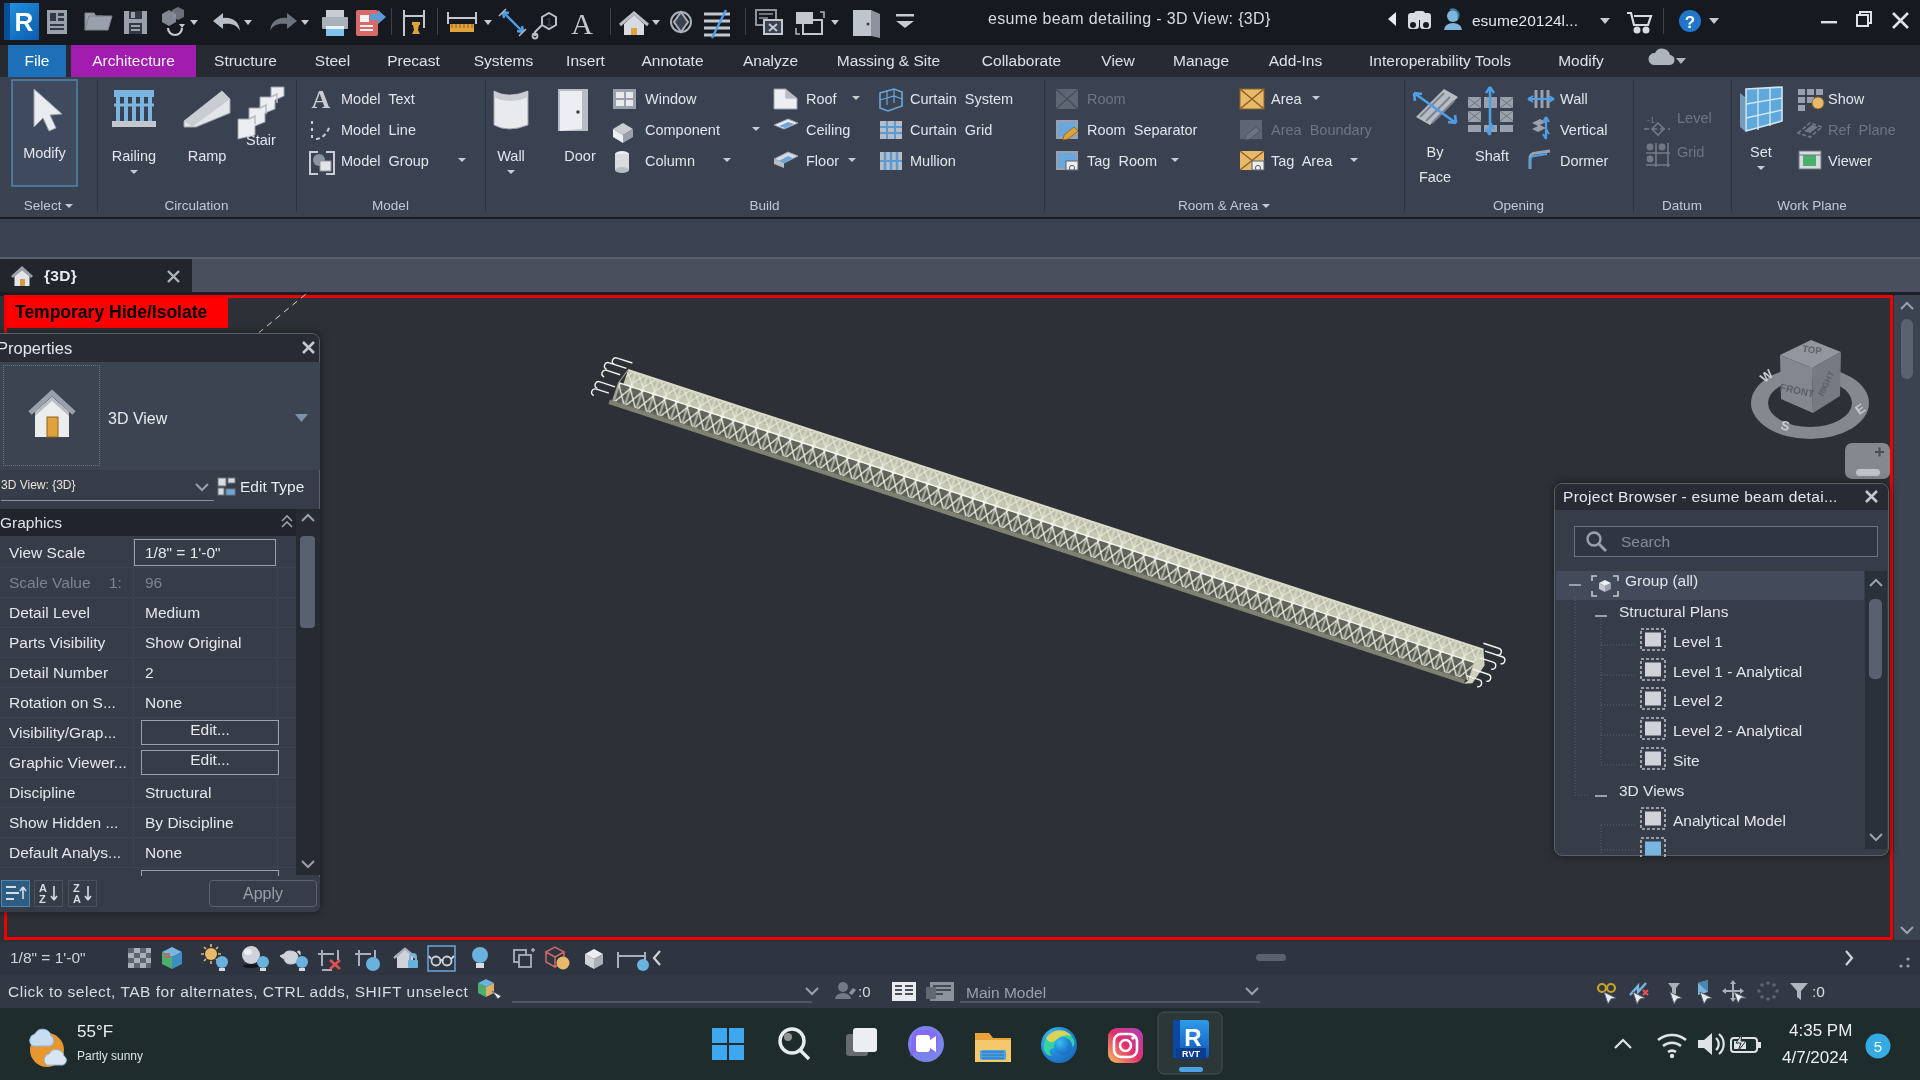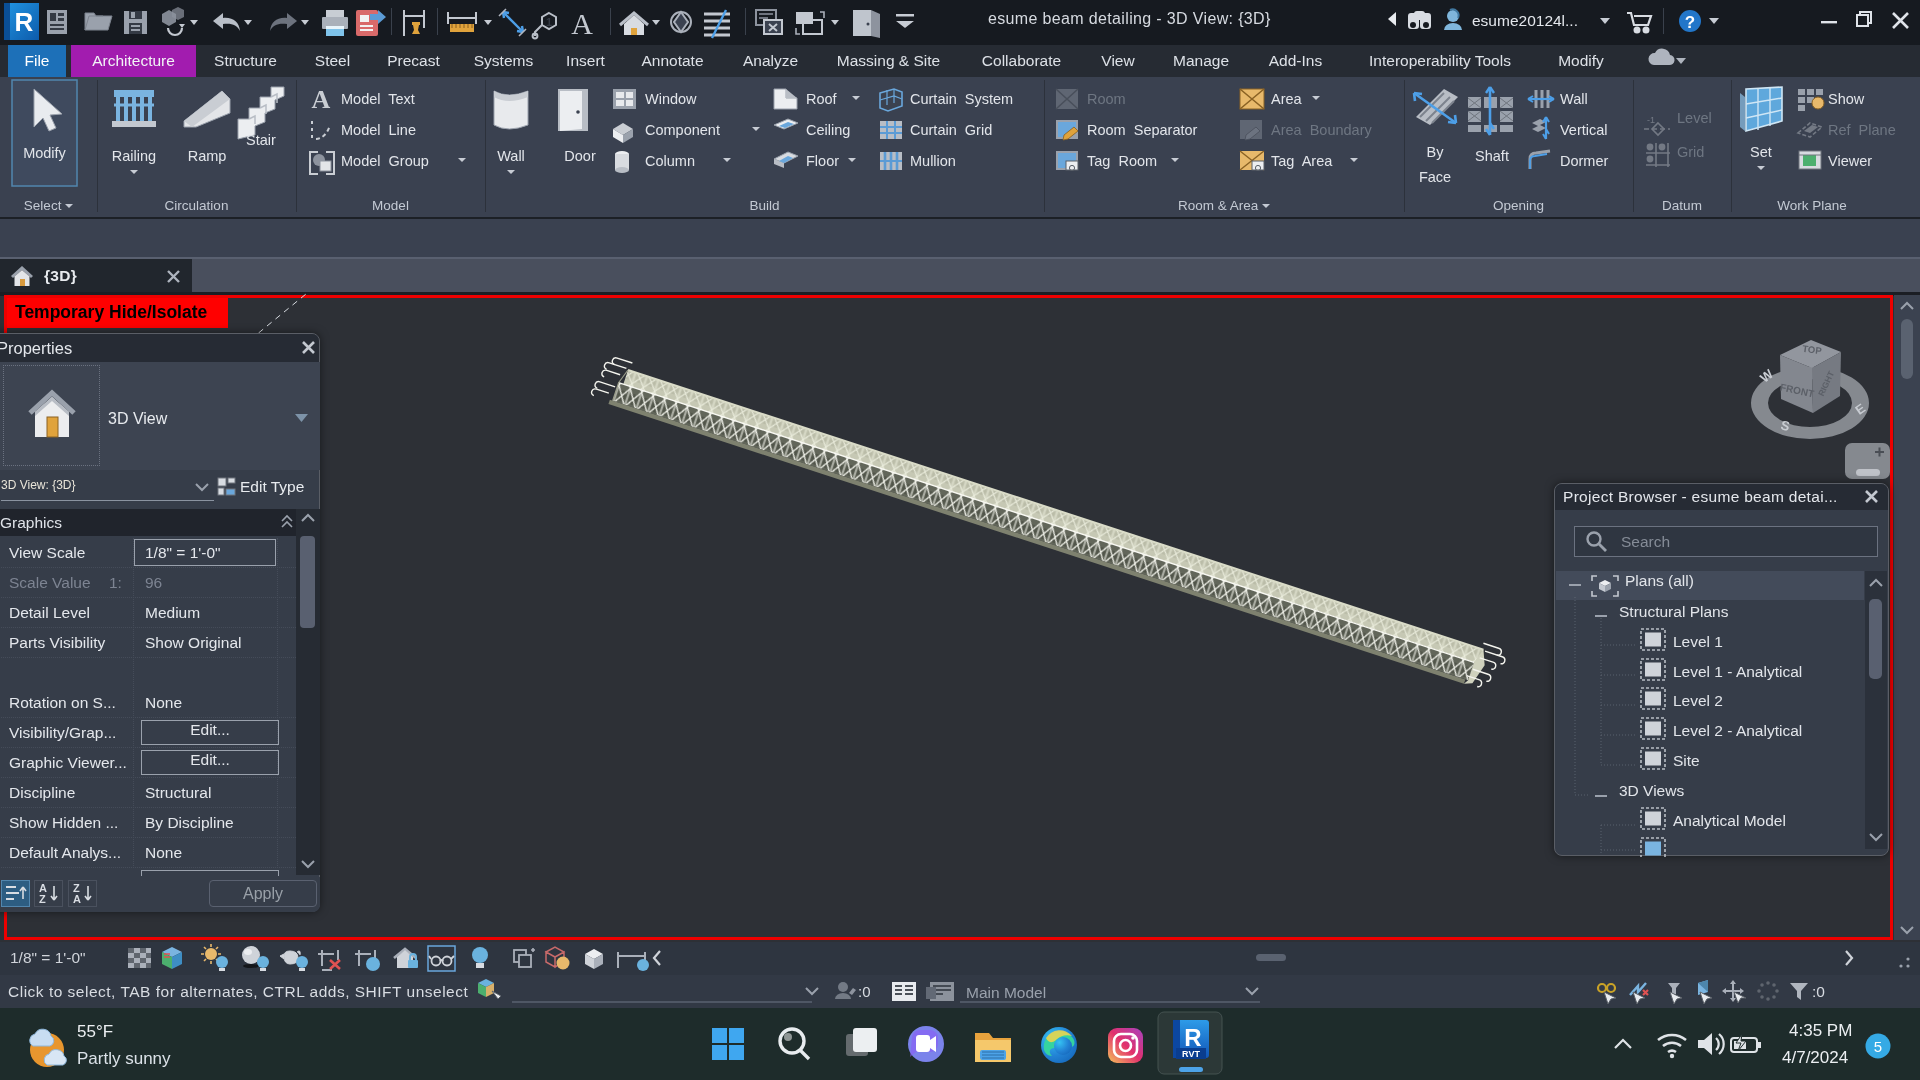--- a/index.html
+++ b/index.html
@@ -898,21 +898,21 @@
       <g>
           <rect x="1731" y="30" width="26" height="14" rx="3" fill="none" stroke="#dfe3e7" stroke-width="2"></rect>
           <rect x="1758" y="34" width="3" height="6" fill="#dfe3e7"></rect>
           <rect x="1734" y="33" width="12" height="8" fill="#dfe3e7"></rect>
           <path d="M 1742 26 l -6 9 h 5 l -3 8 l 8 -10 h -5 Z" fill="#dfe3e7" stroke="#1e2c2b" stroke-width="1"></path>
         </g>
       <circle cx="1878" cy="38" r="12.5" fill="#35aae5"></circle>
       <text x="1878" y="44" fill="#fff" font-size="15" text-anchor="middle">5</text>
     </svg>
     <span style="position:absolute;left:77px;top:14px;color:#eceff2;font-size:17px">55°F</span>
-    <span style="position:absolute;left:77px;top:41px;color:#dbe2e8;font-size:17px">Partly sunny</span>
+    <span style="position:absolute;left:77px;top:41px;color:#dbe2e8;font-size:12px">Partly sunny</span>
     <span style="position:absolute;left:1789px;top:13px;color:#eceff2;font-size:17px">4:35 PM</span>
     <span style="position:absolute;left:1782px;top:40px;color:#eceff2;font-size:17px">4/7/2024</span>
   </div>
   <div id="props">
     <div id="props-title">
         <span style="position:absolute;left:8px;top:5px">Properties</span>
       <svg width="16" height="16" style="position:absolute;left:312px;top:6px">
           <path d="M 2 2 L 13 13 M 13 2 L 2 13" stroke="#c3c8d0" stroke-width="2.6"></path>
         </svg>
     </div>
@@ -968,20 +968,24 @@
         <span class="pval" style="color:#7d8492">96</span>
       </div>
     <div class="prow" style="left:12px;top:264px">
         <span class="plab" style="left:8px">Detail Level</span>
         <span class="pval">Medium</span>
       </div>
     <div class="prow" style="left:12px;top:294px">
         <span class="plab" style="left:8px">Parts Visibility</span>
         <span class="pval">Show Original</span>
       </div>
+    <div class="prow" style="left:12px;top:324px">
+        <span class="plab" style="left:8px">Detail Number</span>
+        <span class="pval">2</span>
+      </div>
     <div class="prow" style="left:12px;top:354px">
         <span class="plab" style="left:8px">Rotation on S...</span>
         <span class="pval">None</span>
       </div>
     <div class="prow" style="left:12px;top:384px">
         <span class="plab" style="left:8px">Visibility/Grap...</span>
       <div style="position:absolute;left:140px;top:2px;width:138px;height:25px;border:1px solid #9aa1ac;text-align:center;font-size:15.5px;color:#e4e7ec">Edit...</div>
       </div>
     <div class="prow" style="left:12px;top:414px">
         <span class="plab" style="left:8px">Graphic Viewer...</span>
@@ -1041,21 +1045,21 @@
     <div style="position:absolute;left:1px;top:87px;width:308px;height:29px;background:#434b5a"></div>
 
     <svg width="335" height="290" style="position:absolute;left:0;top:83px;opacity:.5">
       <g stroke="#7d8490" stroke-width="1" stroke-dasharray="1 2" fill="none">
         <path d="M 20 30 V 228"></path>
           <path d="M 46 48 V 198"></path>
           <path d="M 46 258 V 288"></path>
         <path d="M 46 78 h 36 M 46 108 h 36 M 46 138 h 36 M 46 168 h 36 M 46 198 h 36 M 20 228 h 14 M 46 258 h 36 M 46 283 h 36"></path>
       </g>
     </svg>
-    <div class="trow" style="top:88px;left:70px">Plans (all)</div>
+    <div class="trow" style="top:88px;left:70px">Group (all)</div>
     <div class="trow" style="top:119px;left:64px">Structural Plans</div>
     <div class="trow" style="top:149px;left:118px">Level 1</div>
     <div class="trow" style="top:179px;left:118px">Level 1 - Analytical</div>
     <div class="trow" style="top:208px;left:118px">Level 2</div>
     <div class="trow" style="top:238px;left:118px">Level 2 - Analytical</div>
     <div class="trow" style="top:268px;left:118px">Site</div>
     <div class="trow" style="top:298px;left:64px">3D Views</div>
     <div class="trow" style="top:328px;left:118px">Analytical Model</div>
     <svg width="335" height="373" style="position:absolute;left:0;top:0">
 

